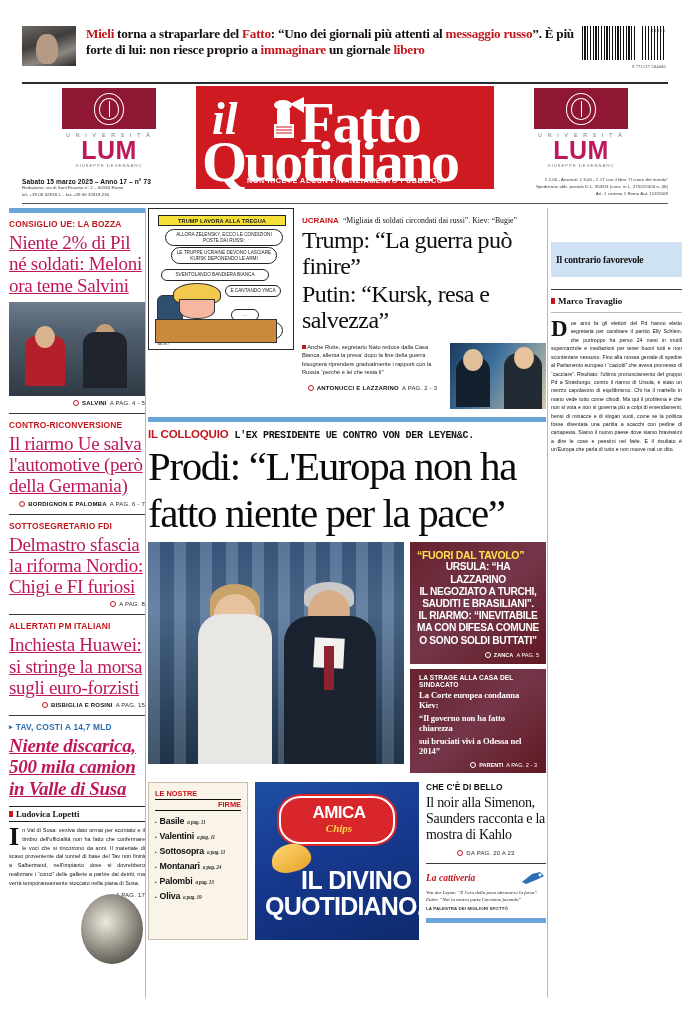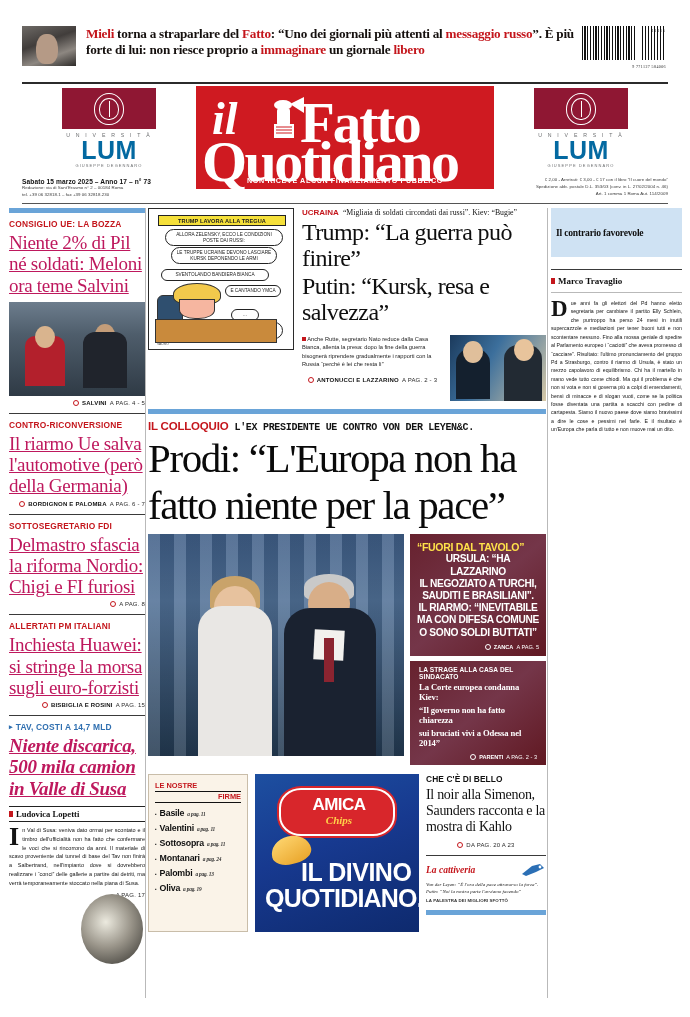--- a/index.html
+++ b/index.html
@@ -32,21 +32,21 @@
   
   .masthead { position:absolute; left:0; top:86px; width:690px; height:88px; }
   .lum { position:absolute; width:94px; height:80px; top:2px; background:#fff; display:flex; flex-direction:column; align-items:center; }
   .lum-left { left:62px; }
   .lum-right { right:62px; }
   .lum-crest { width:94px; height:48px; background:#8f1733; display:flex; align-items:center; justify-content:center; }
   .lum-seal { width:30px; height:32px; border:1.5px solid #fff; border-radius:50% 50% 48% 48%; position:relative; }
   .lum-seal::before{content:"";position:absolute;inset:4px;border:1px solid #fff;border-radius:50% 50% 46% 46%;}
   .lum-seal::after{content:"";position:absolute;left:50%;top:7px;width:1px;height:16px;background:#fff;}
   .lum-uni { font-family:"Liberation Sans",sans-serif; font-size:5.2px; letter-spacing:2.2px; color:#6d6f71; margin-top:3px; }
-  .lum-big { font-family:"Liberation Sans",sans-serif; font-weight:bold; font-size:25px; letter-spacing:0.5px; color:#0369a1; line-height:0.96; }
+  .lum-big { font-family:"Liberation Sans",sans-serif; font-weight:bold; font-size:25px; letter-spacing:0.5px; color:#be185d; line-height:0.96; }
   .lum-sub { font-family:"Liberation Sans",sans-serif; font-size:4px; letter-spacing:1.1px; color:#6d6f71; margin-top:1px; }
 
   .logo { position:absolute; left:196px; top:0; width:298px; height:103px; background:#cf1a21; overflow:hidden; }
   .logo-il { position:absolute; left:16px; top:6px; font-family:"Liberation Serif",serif; font-weight:bold; font-style:italic; font-size:46px; color:#fff; }
   .logo-fatto { position:absolute; left:104px; top:4px; font-family:"Liberation Serif",serif; font-weight:bold; font-size:57px; color:#fff; letter-spacing:-2px; }
   .logo-quot { position:absolute; left:6px; top:42px; font-family:"Liberation Serif",serif; font-weight:bold; font-size:58px; color:#fff; letter-spacing:-2.5px; }
   .logo-mega { position:absolute; left:66px; top:10px; width:44px; height:44px; }
   .logo-tag { position:absolute; left:0; bottom:4px; width:298px; text-align:center; font-family:"Liberation Sans",sans-serif; font-weight:bold; font-size:7.2px; letter-spacing:0.6px; color:#fff; }
 
   .infoL { position:absolute; left:22px; top:178px; width:160px; }
@@ -86,21 +86,21 @@
   .bub { position:absolute; background:#fff; border:1px solid #222; border-radius:9px;
       font-family:"Liberation Sans",sans-serif; font-size:4.7px; line-height:1.22; text-align:center; color:#1a1a1a; padding:2px 3px; }
   .comic-trump-hair{position:absolute;left:24px;top:74px;width:48px;height:22px;background:#f2c94c;border:1px solid #333;border-radius:50% 50% 35% 35%;}
   .comic-trump-face{position:absolute;left:30px;top:90px;width:36px;height:20px;background:#f6b6a0;border:1px solid #333;border-radius:0 0 45% 45%;}
   .comic-desk{position:absolute;left:6px;top:110px;width:122px;height:24px;background:#c98a3c;border:1px solid #333;}
   .comic-chair{position:absolute;left:8px;top:86px;width:26px;height:30px;background:#2f4f6f;border:1px solid #333;border-radius:6px;}
   .comic-sig{position:absolute;left:8px;bottom:3px;font-family:"Liberation Sans",sans-serif;font-size:3.4px;color:#444;}
 
   
   .ukr-kicker-row { display:flex; align-items:baseline; gap:4px; }
-  .ukr-kick { font-family:"Liberation Sans",sans-serif; font-weight:bold; font-size:8px; color:#c4161c; }
+  .ukr-kick { font-family:"Liberation Sans",sans-serif; font-weight:bold; font-size:8px; color:#c4161c;margin-top:8px; }
   .ukr-sum { font-family:"Liberation Serif",serif; font-size:7.8px; color:#111; }
   .ukr-h { font-family:"Liberation Serif",serif; font-size:24px; line-height:1.07; color:#0f0f0f; letter-spacing:-0.6px; margin-top:3px; }
   .ukr-body { font-family:"Liberation Sans",sans-serif; font-size:5.7px; line-height:1.5; color:#1b1b1b; }
   .sq-red { width:4px; height:4px; background:#c4161c; display:inline-block; }
   .ph-pp { width:96px; height:66px; background:linear-gradient(120deg,#1b3a5c 0%,#3c6f9c 40%,#d7c9a8 100%); position:relative; overflow:hidden; flex:0 0 96px; }
   .ph-pp::before{content:"";position:absolute;left:6px;top:14px;width:34px;height:50px;background:#14202e;border-radius:14px 14px 0 0;}
   .ph-pp::after{content:"";position:absolute;right:4px;top:10px;width:38px;height:56px;background:#222a33;border-radius:14px 14px 0 0;}
   .ppf1{position:absolute;left:13px;top:6px;width:20px;height:22px;border-radius:50%;background:#e0bf9b;z-index:2;}
   .ppf2{position:absolute;right:12px;top:4px;width:20px;height:22px;border-radius:50%;background:#e8c49c;z-index:2;}
 
@@ -153,21 +153,21 @@
   .ad-l1 { position:absolute; left:46px; top:84px; font-family:"Liberation Sans",sans-serif; font-weight:bold; font-size:25px; color:#fff; letter-spacing:-0.5px; }
   .ad-l2 { position:absolute; left:10px; top:110px; font-family:"Liberation Sans",sans-serif; font-weight:bold; font-size:25px; color:#fff; letter-spacing:-0.8px; }
 
   .bello-t { font-family:"Liberation Sans",sans-serif; font-weight:bold; font-size:8.4px; color:#111; letter-spacing:0.1px; }
   .bello-h { font-family:"Liberation Serif",serif; font-size:14px; line-height:1.16; color:#111; margin-top:3px; letter-spacing:-0.3px; }
   .cattiv { font-family:"Liberation Serif",serif; font-style:italic; font-weight:bold; font-size:9.5px; color:#c4161c; }
   .cattiv-b { font-family:"Liberation Serif",serif; font-style:italic; font-size:5px; line-height:1.45; color:#1b1b1b; margin-top:3px; }
   .cattiv-s { font-family:"Liberation Sans",sans-serif; font-weight:bold; font-size:4.4px; color:#333; margin-top:3px; letter-spacing:0.1px; }
 
   
-  .travb { background:#cfe2f3; padding:19px 5px; font-family:"Liberation Serif",serif; font-weight:bold; font-size:9.6px; color:#111; letter-spacing:-0.2px; }
+  .travb { background:#cfe2f3; padding:12px 5px; font-family:"Liberation Serif",serif; font-weight:bold; font-size:9.6px; color:#111; letter-spacing:-0.2px;margin-top:34px; }
   .trav-by { font-family:"Liberation Serif",serif; font-weight:bold; font-size:9px; color:#111; display:flex; align-items:center; gap:3px; }
   .trav-body { font-family:"Liberation Sans",sans-serif; font-size:5.2px; line-height:1.62; text-align:justify; color:#141414; }
   .trav-body .dropcap { float:left; font-family:"Liberation Serif",serif; font-size:23px; line-height:0.82; font-weight:bold; padding:1px 3px 0 0; }
 
   .left-body { font-family:"Liberation Sans",sans-serif; font-size:5.5px; line-height:1.6; text-align:justify; color:#141414; }
   .left-body .dropcap { float:left; font-family:"Liberation Serif",serif; font-size:26px; line-height:0.8; font-weight:bold; padding:1px 3px 0 0; }
   .byline { font-family:"Liberation Serif",serif; font-weight:bold; font-size:8.6px; color:#111; border-top:1.4px solid #222; border-bottom:1px solid #222; padding:2px 0; display:flex; align-items:center; gap:3px; }
   .sq-blue { width:4px; height:6px; background:#c4161c; display:inline-block; }
 
   .tunnel-inset { position:absolute; right:2px; top:68px; width:62px; height:70px; border-radius:50%;

